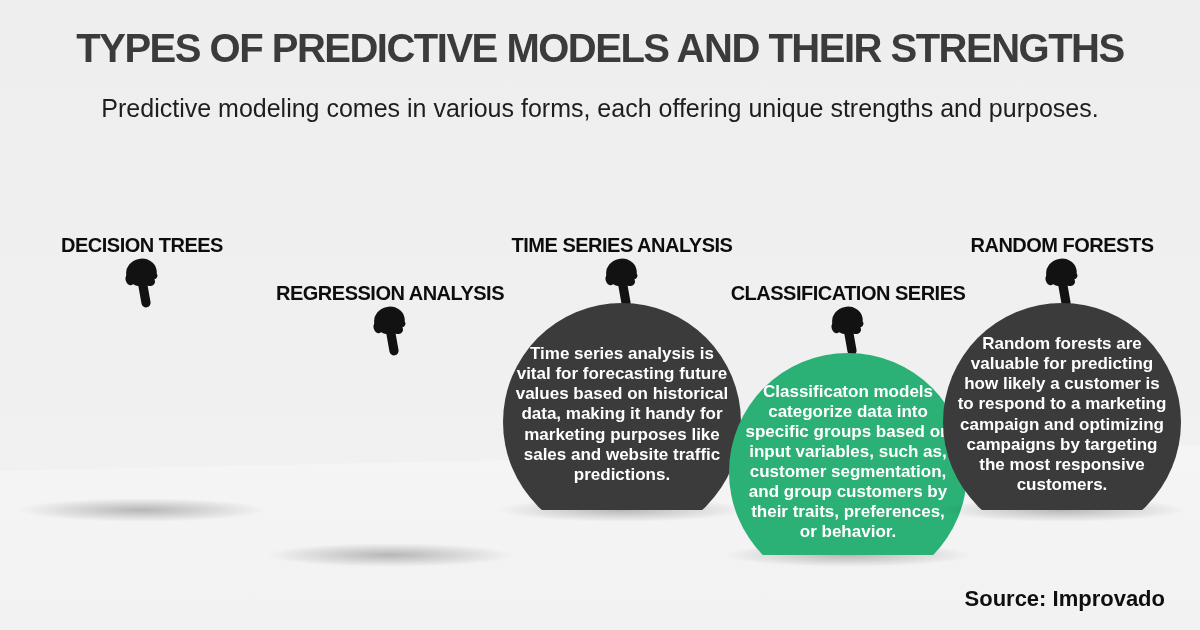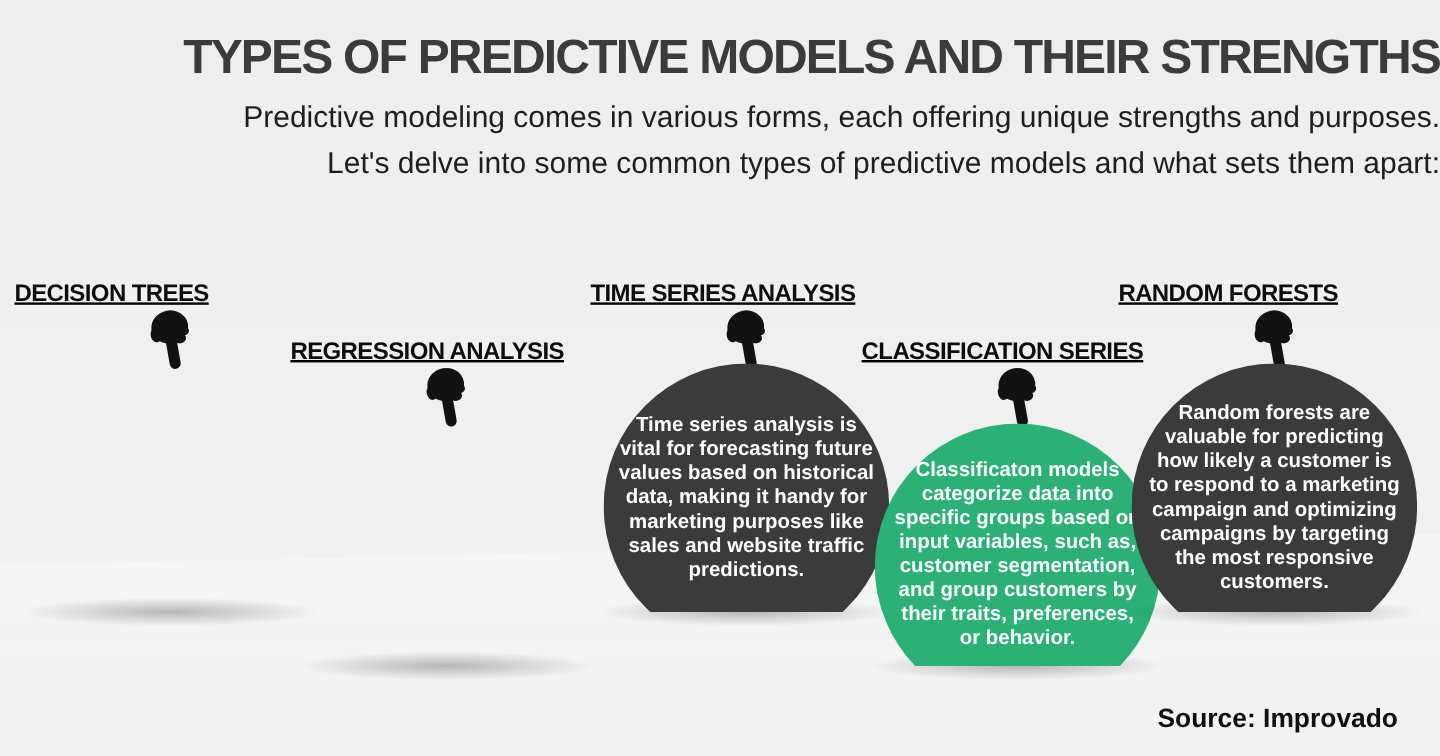--- a/index.html
+++ b/index.html
@@ -8,30 +8,30 @@
     font-family:"Liberation Sans", sans-serif;
     background:linear-gradient(180deg,#eeeeef 0%,#f0f0f1 55%,#f2f2f3 100%);
   }
   .floor{
     position:absolute;left:0;top:445px;width:1200px;height:185px;
     background:linear-gradient(180deg,rgba(255,255,255,0.55),rgba(255,255,255,0));
     clip-path:polygon(0 14%,100% 0,100% 100%,0 100%);
     opacity:.55;pointer-events:none;
   }
   .title{
-    position:absolute;top:26px;left:0;width:1200px;text-align:right;
+    position:absolute;top:26px;left:0;width:1200px;text-align:center;
     font-size:40px;font-weight:800;letter-spacing:-1.5px;color:#3b3b3b;
   }
   .subtitle{
-    position:absolute;top:80px;left:0;width:1200px;text-align:right;
+    position:absolute;top:90px;left:0;width:1200px;text-align:center;
     font-size:25px;line-height:1.5;color:#1e1e1e;
   }
   .model-col{position:absolute;top:0;height:630px;width:260px;}
   .heading{
-    position:absolute;left:0;width:260px;display:flex;text-decoration:underline;
+    position:absolute;left:0;width:260px;display:flex;justify-content:center;
   }
   .heading span{
     white-space:nowrap;font-size:20px;font-weight:700;letter-spacing:-0.5px;color:#0d0d0d;
   }
   .pointer{position:absolute;left:0;width:260px;display:flex;justify-content:center;}
   .bubble{
     position:absolute;left:11px;width:238px;overflow:hidden;
   }
   .disc{position:absolute;top:0;left:0;width:238px;height:238px;border-radius:50%;}
   .desc{
@@ -66,42 +66,41 @@
 </style>
 </head>
 <body>
 
 <div class="stage">
   <div class="floor"></div>
 
   <div class="title">TYPES OF PREDICTIVE MODELS AND THEIR STRENGTHS</div>
   <div class="subtitle">
     <span>Predictive modeling comes in various forms, each offering unique strengths and purposes.</span><br>
-    <span>Let's delve into some common types of predictive models and what sets them apart:</span>
   </div>
 
   <div class="model-col v-dark" style="left:12px">
     <div class="heading">
         <span>DECISION TREES</span>
       </div>
     <div class="pointer">
       <svg viewBox="0 0 60 70" width="46" height="54">
           <g fill="#121212" transform="rotate(-10 30 30)">
             <ellipse cx="31" cy="20" rx="20" ry="18"></ellipse>
             <rect x="24" y="28" width="12" height="38" rx="6"></rect>
             <ellipse cx="40" cy="34" rx="6.5" ry="5.5"></ellipse>
             <ellipse cx="45" cy="27" rx="6" ry="5"></ellipse>
             <ellipse cx="15" cy="26" rx="6" ry="8"></ellipse>
           </g>
         </svg>
     </div>
     <div class="ground"></div>
   </div>
 
-  <div class="model-col v-green" style="left:242px">
+  <div class="model-col v-green" style="left:260px">
     <div class="heading">
         <span>REGRESSION ANALYSIS</span>
       </div>
     <div class="pointer">
       <svg viewBox="0 0 60 70" width="46" height="54">
           <g fill="#121212" transform="rotate(-10 30 30)">
             <ellipse cx="31" cy="20" rx="20" ry="18"></ellipse>
             <rect x="24" y="28" width="12" height="38" rx="6"></rect>
             <ellipse cx="40" cy="34" rx="6.5" ry="5.5"></ellipse>
             <ellipse cx="45" cy="27" rx="6" ry="5"></ellipse>

